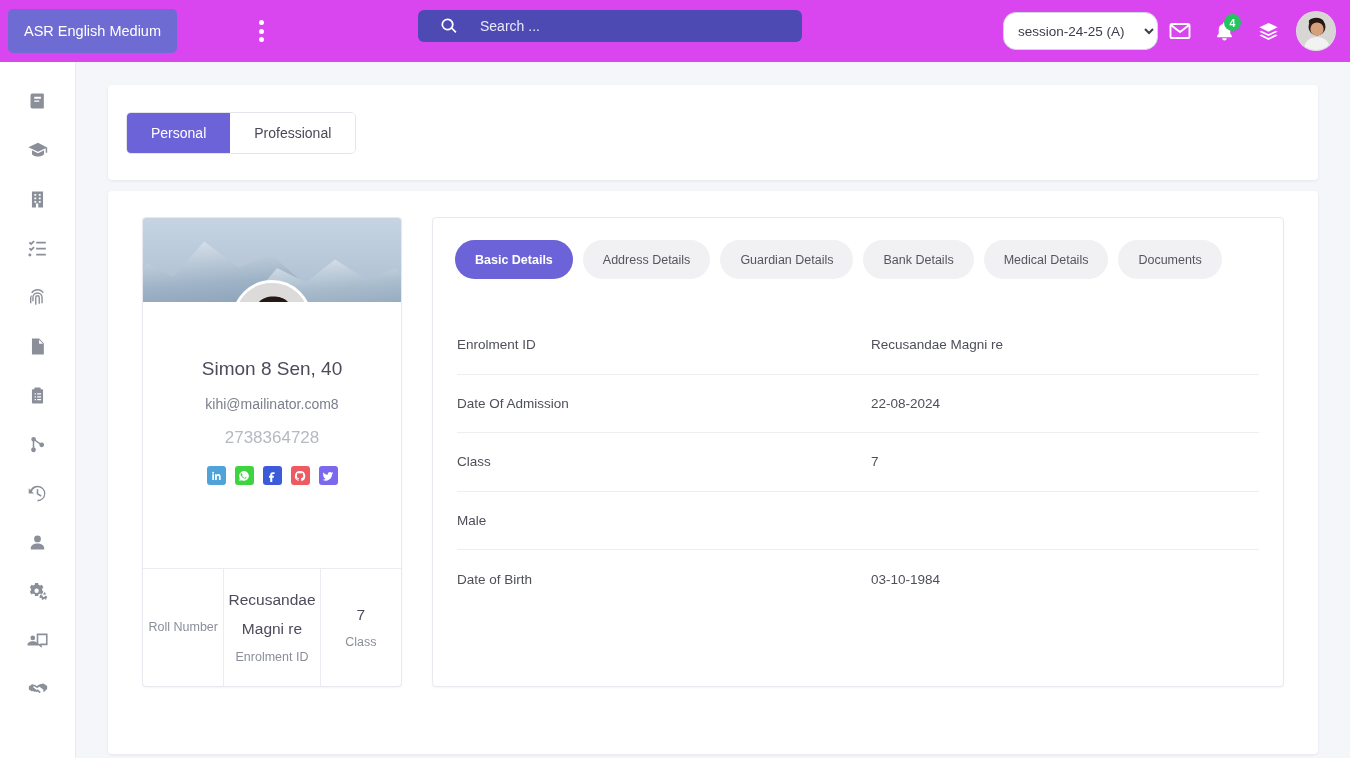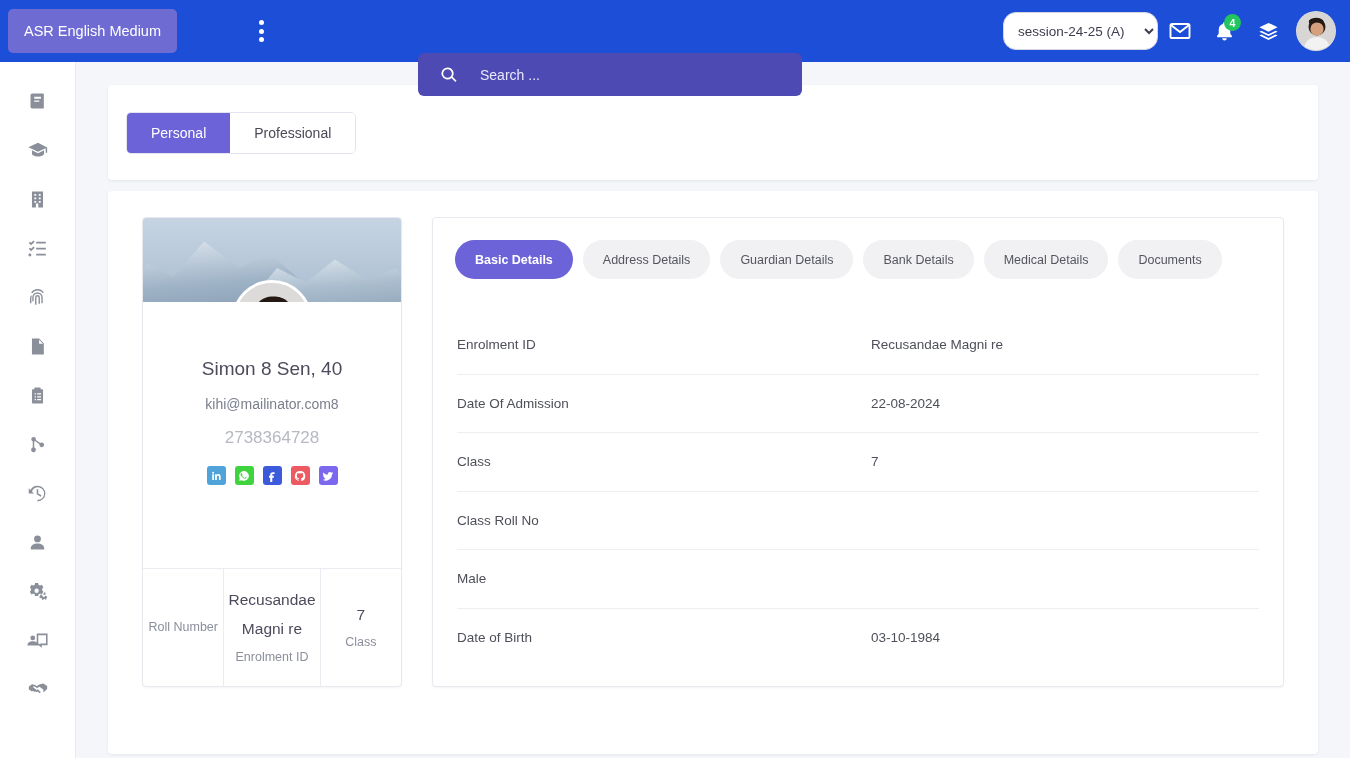--- a/index.html
+++ b/index.html
@@ -7,21 +7,21 @@
     width: 1350px; height: 758px;
     font-family: "Liberation Sans", sans-serif;
     background: #ffffff;
     overflow: hidden;
   }
 
   
   .topbar {
     position: absolute; top: 0; left: 0;
     width: 1350px; height: 62px;
-    background: #1d4ed8;
+    background: #d946ef;
     display: flex; align-items: center;
     z-index: 30;
   }
   .brand {
     margin-left: 8px;
     height: 44px;
     padding: 0 16px;
     display: flex; align-items: center;
     background: #6e6bd2;
     border-radius: 5px;
@@ -34,27 +34,26 @@
     margin-left: 62px;
     display: flex; flex-direction: column;
     align-items: center; justify-content: center;
     gap: 3.5px;
     cursor: pointer;
   }
   .kebab i { width: 5px; height: 5px; border-radius: 50%; background: #fff; display:block; }
 
   .searchwrap {
     position: absolute; left: 418px; top: 10px;
-    width: 384px; height: 43px;
+    width: 384px; height: 32px;
     background: #4d4ab3;
     border-radius: 6px;
     display: flex; align-items: center;
     padding-left: 22px;
     cursor: text;
-    margin-top: 43px;
   }
   .search-ico { width: 18px; height: 18px; flex: none; }
   .search-input {
     background: transparent; border: none; outline: none;
     color: #ffffff; font-size: 14px;
     font-family: "Liberation Sans", sans-serif;
     margin-left: 22px; width: 280px;
   }
   .search-input::placeholder { color: #e9e8fb; opacity: 1; }
 
@@ -494,24 +493,20 @@
         </div>
         <div class="drow">
           <div class="dk">Date Of Admission</div>
           <div class="dv">22-08-2024</div>
         </div>
         <div class="drow">
           <div class="dk">Class</div>
           <div class="dv">7</div>
         </div>
         <div class="drow">
-          <div class="dk">Class Roll No</div>
-          <div class="dv"></div>
-        </div>
-        <div class="drow">
           <div class="dv">Male</div>
         </div>
         <div class="drow">
           <div class="dk">Date of Birth</div>
           <div class="dv">03-10-1984</div>
         </div>
       </div>
     </div>
 
   </div>

